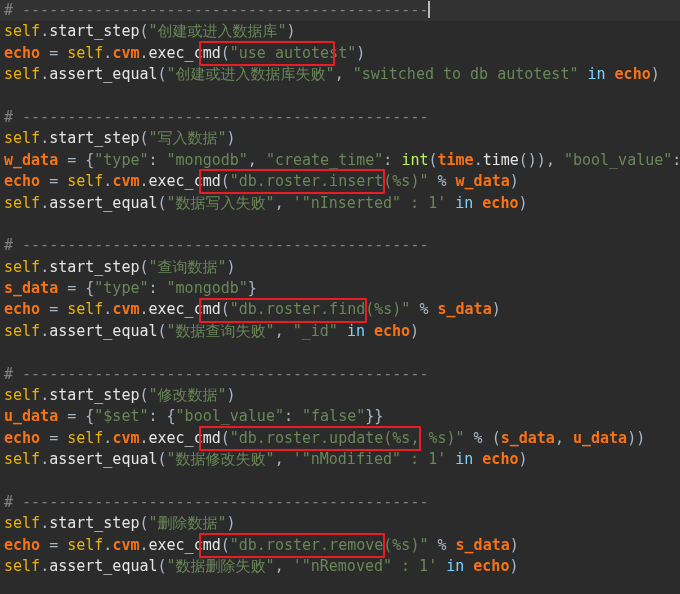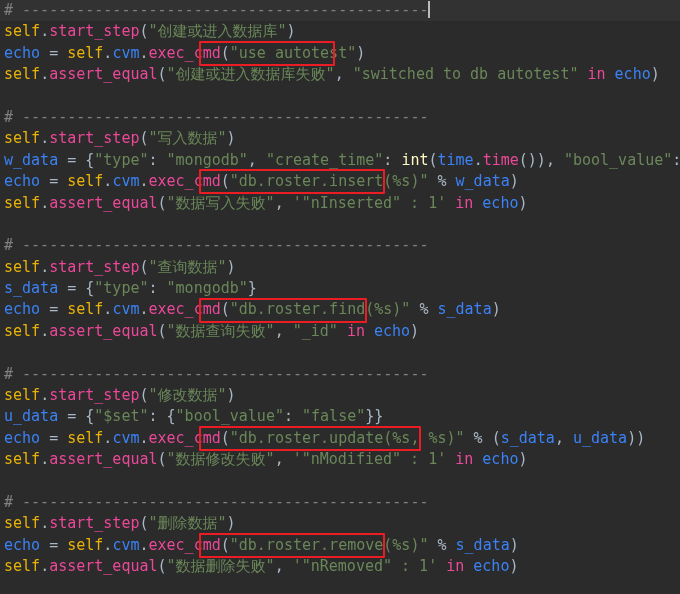--- a/index.html
+++ b/index.html
@@ -34,25 +34,25 @@
   }
 
   .code-line.current {
     background: #323232;
   }
 
   
   .t-comment  { color: #808080; }
   .t-self     { color: #eab308; }
   .t-dot      { color: #a9b7c6; }
-  .t-func     { color: #ec4899; }
-  .t-ident    { color: #3b82f6; }
+  .t-func     { color: #e5e5e5; }
+  .t-ident    { color: #f97316; font-weight: bold; }
   .t-string   { color: #6a8759; }
-  .t-kw       { color: #ec4899; }
-  .t-builtin  { color: #fef9c3; }
+  .t-kw       { color: #7dd3fc; }
+  .t-builtin  { color: #bef264; }
   .t-punc     { color: #a9b7c6; }
   .t-op       { color: #a9b7c6; }
 
   
   .caret {
     display: inline-block;
     width: 2px;
     height: 17px;
     background: #bbbbbb;
     vertical-align: -3px;

